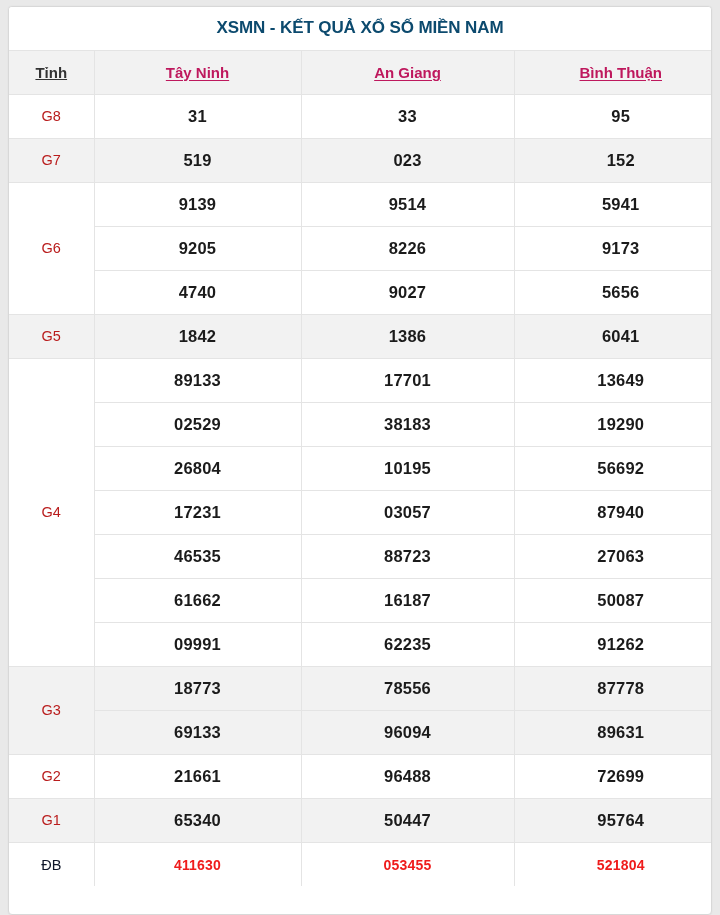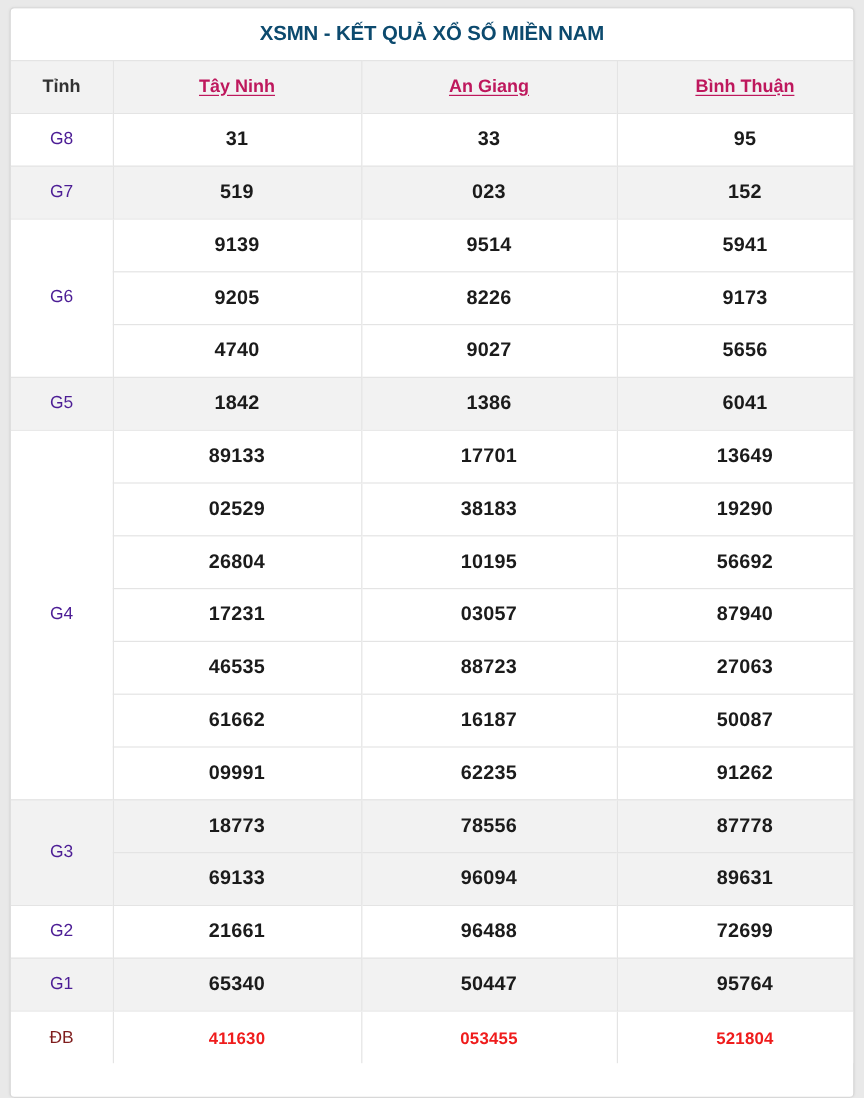--- a/index.html
+++ b/index.html
@@ -97,53 +97,54 @@
   
   thead th {
     background: #f2f2f2;
     height: 44px;
     font-size: 15px;
     font-weight: 700;
   }
 
   thead th.label-head {
     color: #333333;
+    text-decoration: underline;
   }
 
   thead th a.province {
     color: #be185d;
     text-decoration: underline;
     text-underline-offset: 2px;
     font-weight: 700;
     font-size: 15px;
   }
 
   
   td.glabel {
-    color: #4c1d95;
+    color: #b91c1c;
     font-size: 14.5px;
     font-weight: 400;
   }
 
   
   td.num {
     color: #1b1b1b;
     font-size: 16.5px;
     font-weight: 700;
     letter-spacing: 0.2px;
   }
 
   tr.r { height: 44px; }
 
   
   tr.shade td { background: #f2f2f2; }
   tr.plain td { background: #ffffff; }
 
   
-  tr.special td.glabel { color: #7f1d1d; font-size: 14.5px; font-weight: 400; }
+  tr.special td.glabel { color: #0f172a; font-size: 14.5px; font-weight: 400; }
   tr.special td.num {
     color: #ef1c1c;
     font-size: 14px;
     font-weight: 700;
   }
 </style>
 </head>
 <body>
 
 <div class="page">

